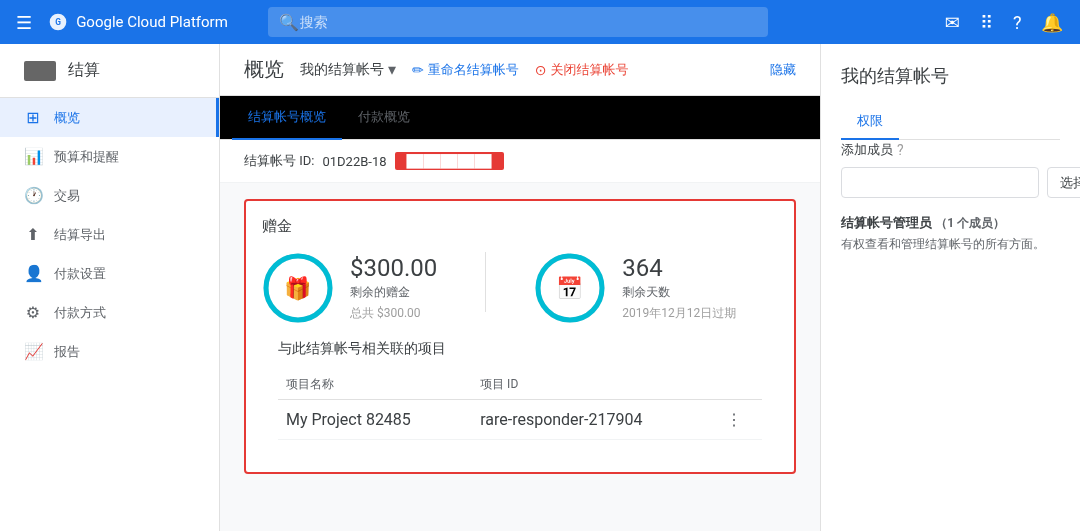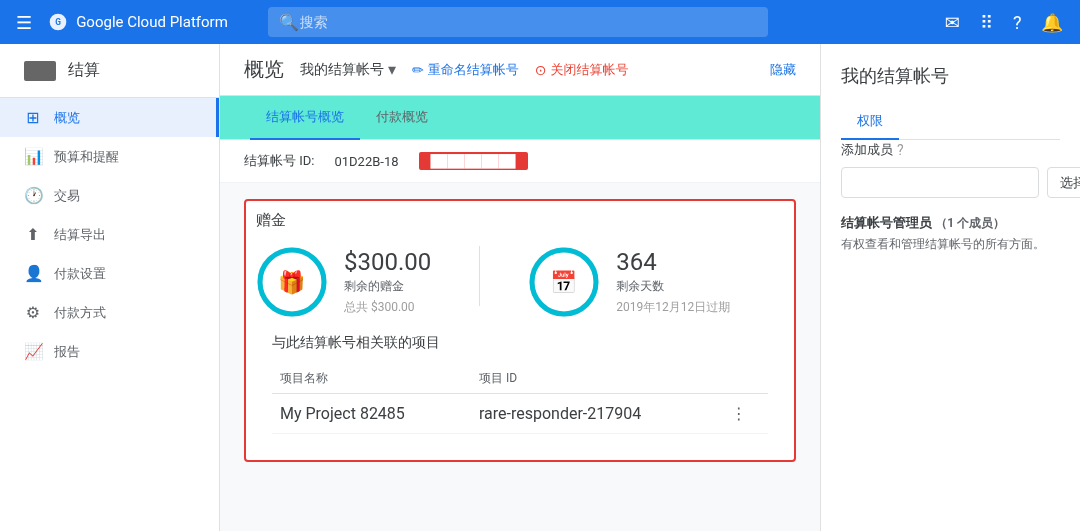--- a/index.html
+++ b/index.html
@@ -76,45 +76,45 @@
       display: flex; align-items: center; gap: 4px;
       font-size: 13px; color: #1a73e8; cursor: pointer; text-decoration: none;
     }
     .page-header .action-btn .icon { font-size: 14px; }
     .page-header .action-btn.red { color: #ea4335; }
     .page-header .action-btn.red .icon { color: #ea4335; }
     .page-header .hide-btn { margin-left: auto; color: #1a73e8; font-size: 13px; cursor: pointer; }
 
     
     .tabs {
-      display: flex; padding: 0 30px;
-      background: #5eead4; border-bottom: 1px solid #e0e0e0;
+      display: flex; padding: 0 12px;
+      background: #000000; border-bottom: 1px solid #e0e0e0;
     }
     .tab {
       padding: 12px 16px; font-size: 13px; cursor: pointer;
       color: #5f6368; border-bottom: 2px solid transparent; margin-bottom: -1px;
     }
     .tab.active { color: #1a73e8; border-bottom-color: #1a73e8; font-weight: 500; }
 
     
     .account-id-row {
       padding: 12px 24px; background: white; font-size: 13px; color: #3c4043;
-      display: flex; align-items: center; gap: 20px; border-bottom: 1px solid #f1f3f4;
+      display: flex; align-items: center; gap: 8px; border-bottom: 1px solid #f1f3f4;
     }
     .account-id-value {
       background: #e53935; color: white; padding: 2px 12px; border-radius: 2px; font-size: 12px;
     }
 
     
     .grant-box {
       margin: 16px 24px;
       border: 2px solid #e53935;
       border-radius: 4px;
       background: white;
-      padding: 10px;
+      padding: 16px;
     }
     .grant-title { font-size: 15px; color: #3c4043; margin-bottom: 16px; font-weight: 400; }
 
     .grant-cards { display: flex; gap: 40px; margin-bottom: 16px; }
     .grant-card { display: flex; align-items: center; gap: 16px; }
 
     
     .circle-container { position: relative; width: 72px; height: 72px; }
     .circle-container svg { transform: rotate(-90deg); }
     .circle-bg { fill: none; stroke: #e0e0e0; stroke-width: 5; }

